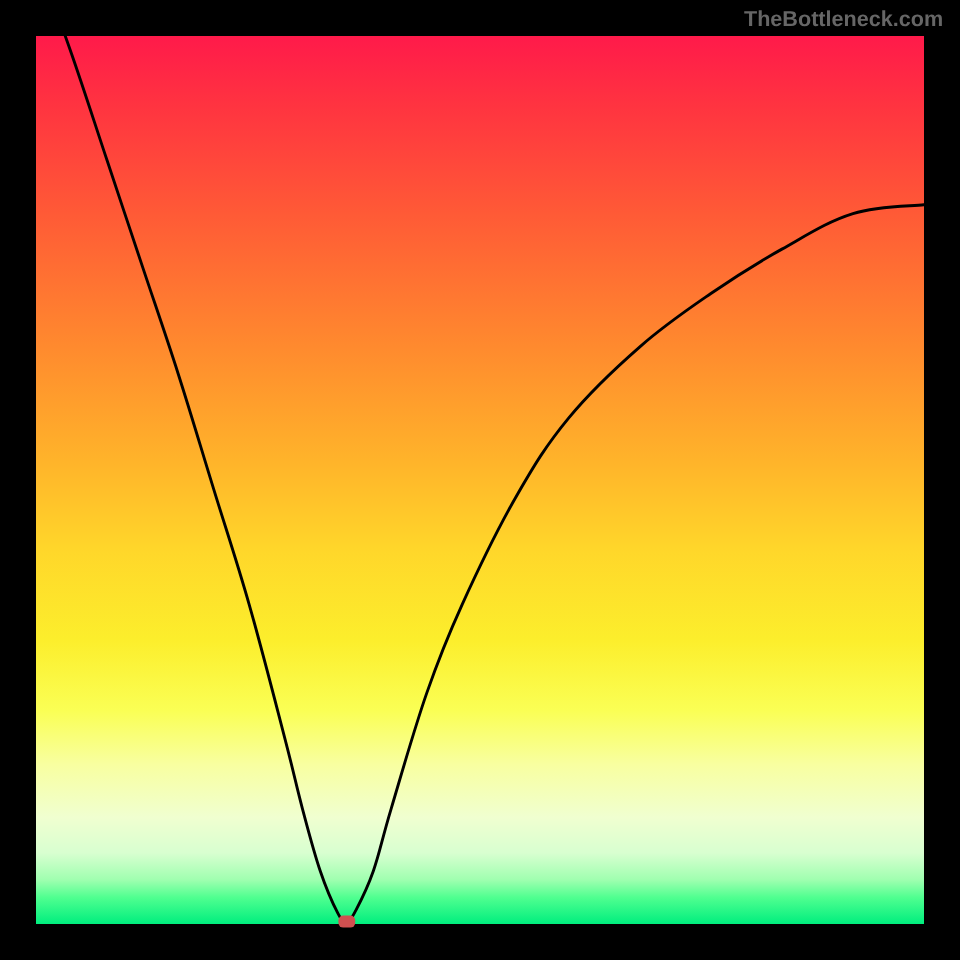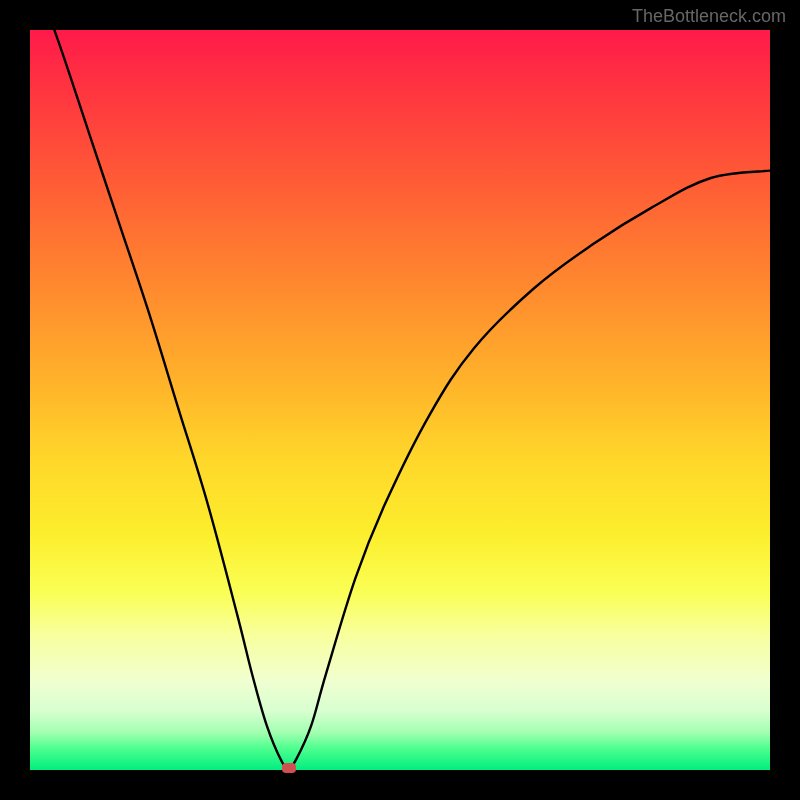--- a/index.html
+++ b/index.html
@@ -11,21 +11,21 @@
     overflow: hidden;
     font-family: Arial, sans-serif;
   }
   .watermark {
     position: absolute;
     top: 6px;
     right: 14px;
     font-size: 18px;
     color: #666;
     z-index: 10;
-    font-weight: normal;
+    font-weight: bold;
   }
   .plot-area {
     position: absolute;
     left: 30px;
     top: 30px;
     width: 740px;
     height: 740px;
     background: linear-gradient(to bottom,
       #ff1a4a 0%,
       #ff3440 8%,

